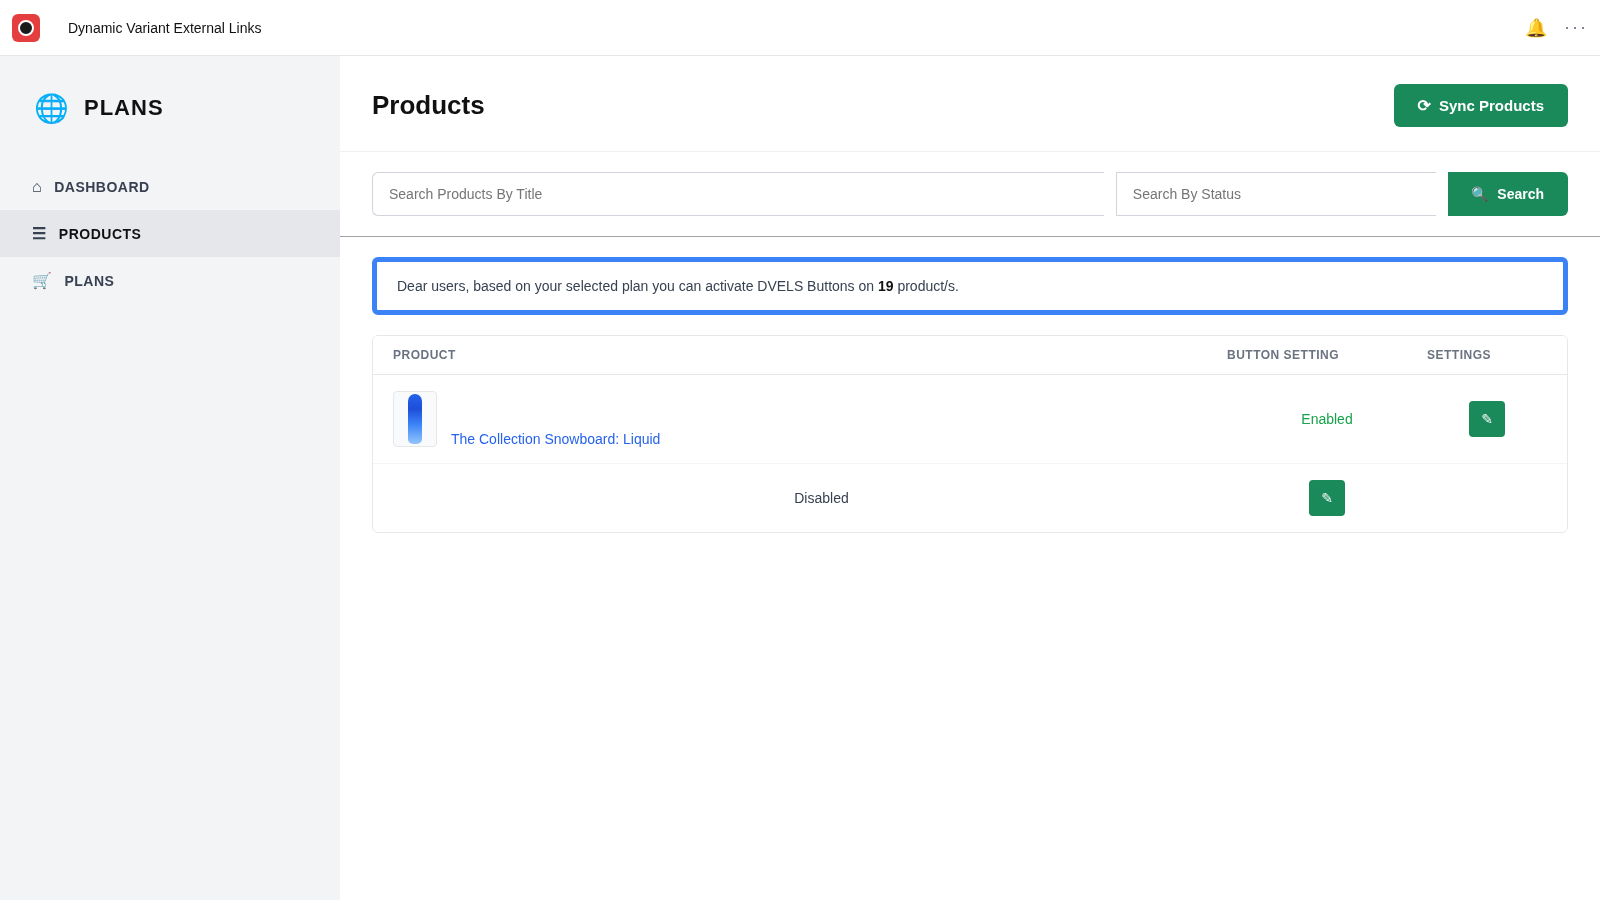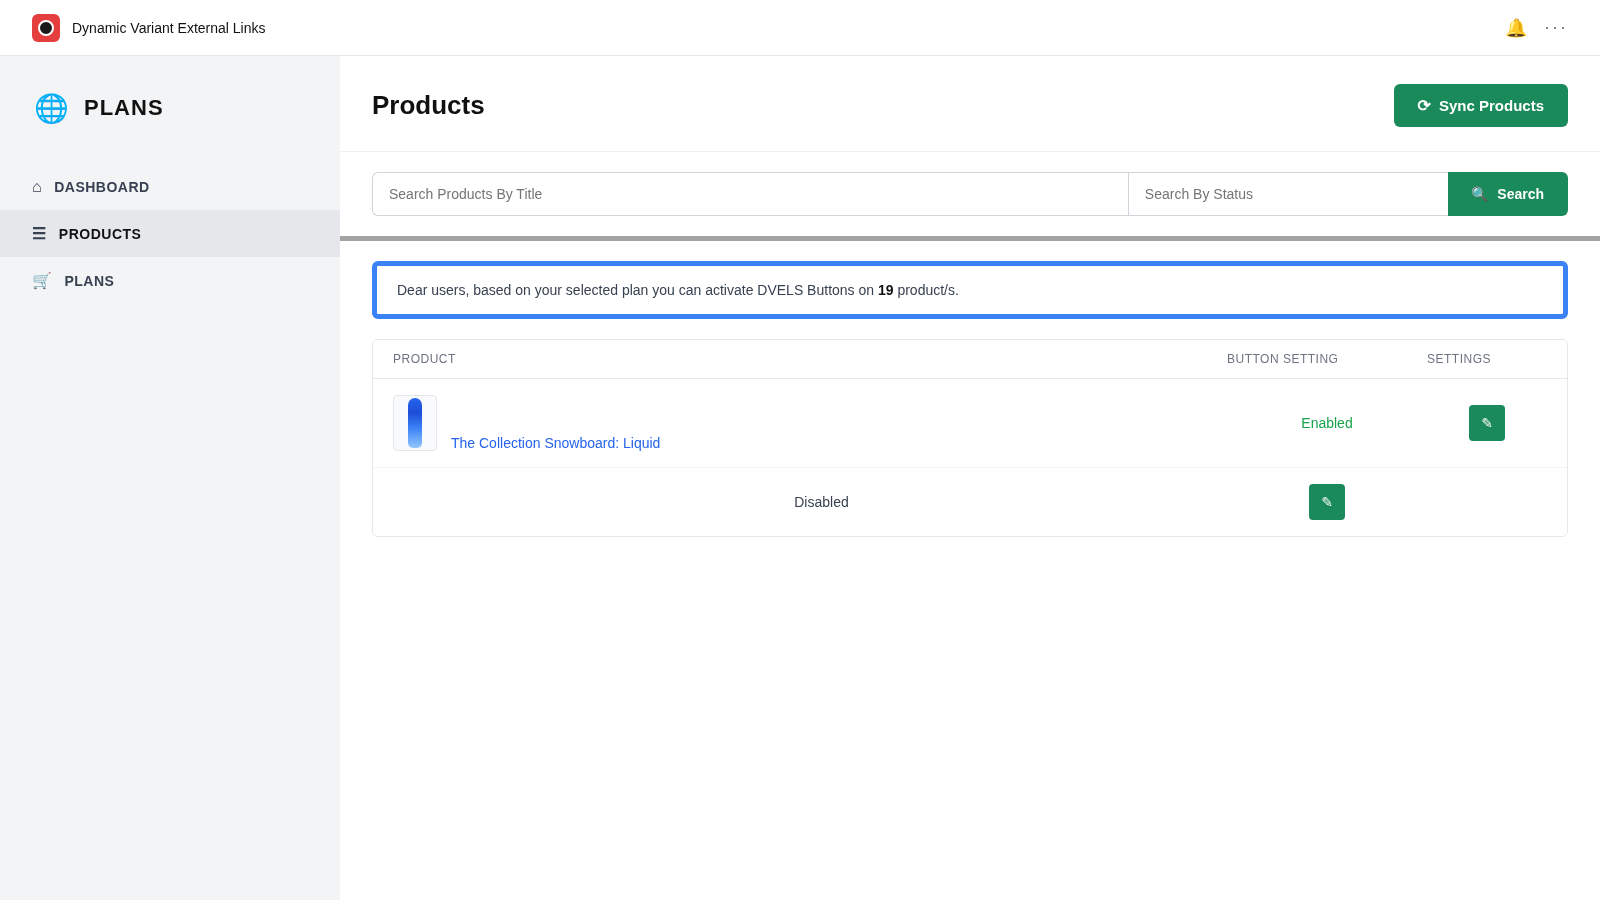--- a/index.html
+++ b/index.html
@@ -12,23 +12,24 @@
       flex-direction: column;
       background: #000;
     }
 
     
     .top-bar {
       height: 56px;
       background: #fff;
       display: flex;
       align-items: center;
-      padding: 0 32px;
+      padding: 0 12px;
       border-bottom: 1px solid #e5e7eb;
       flex-shrink: 0;
+      gap: 16px;
     }
     .top-bar-logo {
       width: 28px;
       height: 28px;
       background: #e53e3e;
       border-radius: 6px;
       display: flex;
       align-items: center;
       justify-content: center;
       margin-right: 12px;
@@ -163,22 +164,22 @@
       align-items: center;
       gap: 8px;
     }
     .sync-icon { font-size: 16px; }
 
     
     .search-bar {
       display: flex;
       align-items: flex-end;
       padding: 20px 32px;
-      gap: 0;
-      border-bottom: 5px solid #a3a3a3;
+      gap: 12px;
+      border-bottom: 1px solid #a3a3a3;
     }
     .search-title-input {
       flex: 1;
       height: 44px;
       border: 1px solid #d1d5db;
       border-right: none;
       border-radius: 6px 0 0 6px;
       padding: 0 16px;
       font-size: 14px;
       color: #9ca3af;
@@ -235,21 +236,21 @@
     }
     .table-header {
       display: grid;
       grid-template-columns: 1fr 200px 120px;
       padding: 12px 20px;
       background: #fff;
       border-bottom: 1px solid #e5e7eb;
     }
     .table-header-cell {
       font-size: 12px;
-      font-weight: 400;
+      font-weight: 700;
       color: #6b7280;
       text-transform: uppercase;
       letter-spacing: 0.5px;
     }
     .table-header-cell.center { text-align: left; }
     .table-row {
       display: grid;
       grid-template-columns: 1fr 200px 120px;
       padding: 16px 20px;
       background: #fff;

